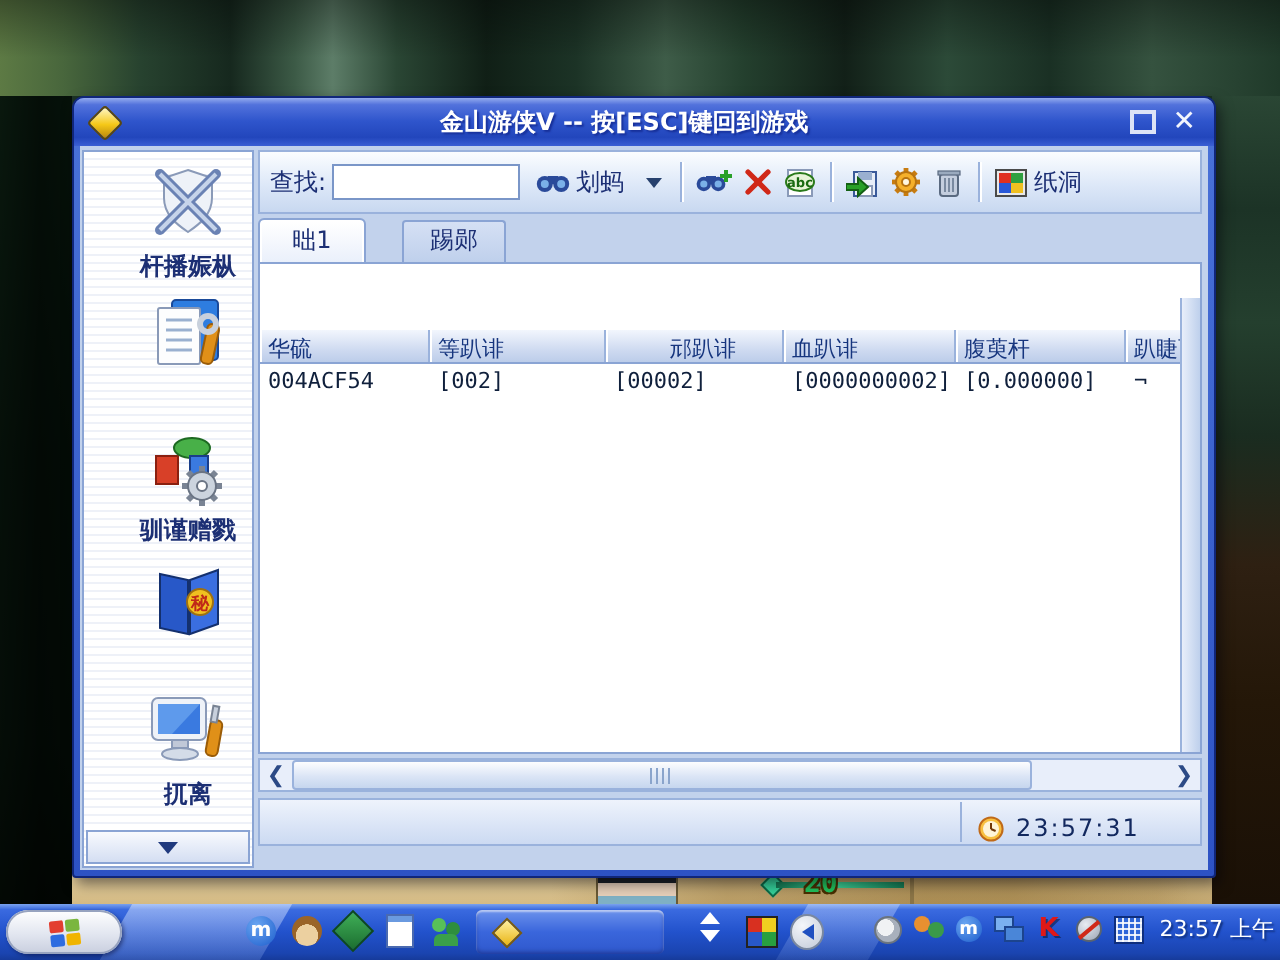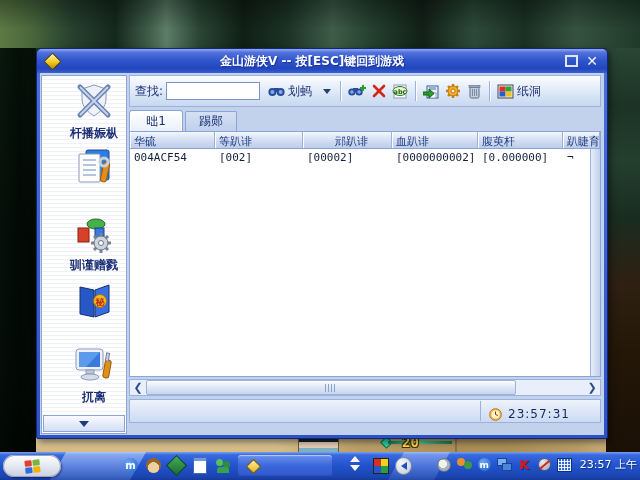--- a/index.html
+++ b/index.html
@@ -27,21 +27,21 @@
       linear-gradient(180deg,#e3cd9c,#d4ba84);}
   .hud-divider{position:absolute;left:455px;top:437px;width:2px;height:15px;background:#8a7446;}
   .hud-portrait{position:absolute;left:298px;top:437px;width:39px;height:15px;
     background:linear-gradient(180deg,#1c2026 0 30%,#e8d0ba 30% 72%,#7fb0c4 72%);
     border-left:1px solid #6a5a36;border-right:1px solid #6a5a36;}
   .hud-meter-line{position:absolute;left:388px;top:441px;width:64px;height:3px;
     background:linear-gradient(90deg,#157a52,#3fd698 45%,#157a52);}
   .hud-meter-diamond{position:absolute;left:382px;top:438px;width:7px;height:7px;
     transform:rotate(45deg);background:#35d29a;border:1px solid #0e6a46;}
   .hud-value{position:absolute;left:402px;top:435px;font-family:"DejaVu Sans Mono",monospace;
-    font-size:14px;font-weight:bold;color:#fde047;line-height:14px;
+    font-size:14px;font-weight:bold;color:#22c55e;line-height:14px;
     text-shadow:1px 1px 0 #4a3000,-1px -1px 0 #4a3000,1px -1px 0 #4a3000,-1px 1px 0 #4a3000;}
 
   
   .window{position:absolute;left:36px;top:48px;width:570px;height:389px;
     background:linear-gradient(180deg,#4a72d8,#2d52c4);
     border:1px solid #10267a;border-radius:6px 6px 2px 2px;
     box-shadow:2px 3px 7px rgba(0,0,10,.5);}
   .titlebar{position:absolute;left:0;right:0;top:0;height:24px;border-radius:5px 5px 0 0;
     background:linear-gradient(180deg,#93abee 0,#5272dc 14%,#2f55cc 48%,#2246bc 82%,#3b5fd4 100%);
     display:flex;align-items:center;padding:0 7px;box-sizing:border-box;}
@@ -75,32 +75,32 @@
     display:flex;align-items:center;padding:0 5px;}
   .tb-label{font-size:12px;color:#1c2f74;margin-right:3px;}
   .find-input{width:88px;height:16px;border:1px solid #7a96c8;background:#fff;
     font-size:11px;padding:0 2px;margin-right:5px;}
   .tb-btn{display:flex;align-items:center;gap:3px;padding:2px 3px;cursor:pointer;}
   .tb-sep{width:1px;height:20px;background:#9ab2dc;box-shadow:1px 0 0 #ffffff;margin:0 4px;}
   .dd-arrow{width:0;height:0;border-left:4px solid transparent;border-right:4px solid transparent;
     border-top:5px solid #27416e;margin:0 2px;}
 
   
-  .tabs{position:absolute;left:1px;top:37px;height:21px;display:flex;gap:3px;align-items:center;}
+  .tabs{position:absolute;left:1px;top:37px;height:21px;display:flex;gap:19px;}
   .tab{width:50px;text-align:center;font-size:12px;color:#1c2f74;line-height:19px;
     background:linear-gradient(#d5e0f4,#bfd0ec);border:1px solid #8aa4d4;border-bottom:none;
     border-radius:2px 2px 0 0;cursor:pointer;}
   .tab.active{background:linear-gradient(#ffffff,#eaf0fb);border-color:#ffffff;
     outline:1px solid #8aa4d4;}
 
   
   .table{position:absolute;left:0;right:0;top:58px;height:246px;background:#ffffff;
     border:1px solid #8aa4d4;box-sizing:border-box;overflow:hidden;}
   .thead{display:flex;height:17px;background:linear-gradient(#f2f6fd,#cdd9f0 65%,#bccdea);
-    border-bottom:1px solid #8aa4d4;box-sizing:border-box;}
+    border-bottom:1px solid #8aa4d4;box-sizing:border-box;margin-top:33px;}
   .th{font-size:11px;color:#16357e;padding:2px 0 0 4px;box-sizing:border-box;
     border-right:1px solid #9ab2dc;box-shadow:1px 0 0 #ffffff inset;white-space:nowrap;
     overflow:hidden;cursor:pointer;}
   .c0{width:85px;flex:0 0 auto;}.c1{width:88px;flex:0 0 auto;}.c2{width:89px;flex:0 0 auto;padding-left:32px;}
   .c3{width:86px;flex:0 0 auto;}.c4{width:85px;flex:0 0 auto;}.c5{flex:1;}
   .trow{display:flex;height:16px;font-family:"DejaVu Sans Mono",monospace;font-size:11px;
     color:#10203c;cursor:pointer;}
   .td{padding:2px 0 0 4px;box-sizing:border-box;white-space:nowrap;overflow:hidden;}
   .vscroll{position:absolute;right:0;top:17px;bottom:0;width:9px;
     background:linear-gradient(90deg,#e8eefa,#bed0ec);border-left:1px solid #9ab2dc;}

